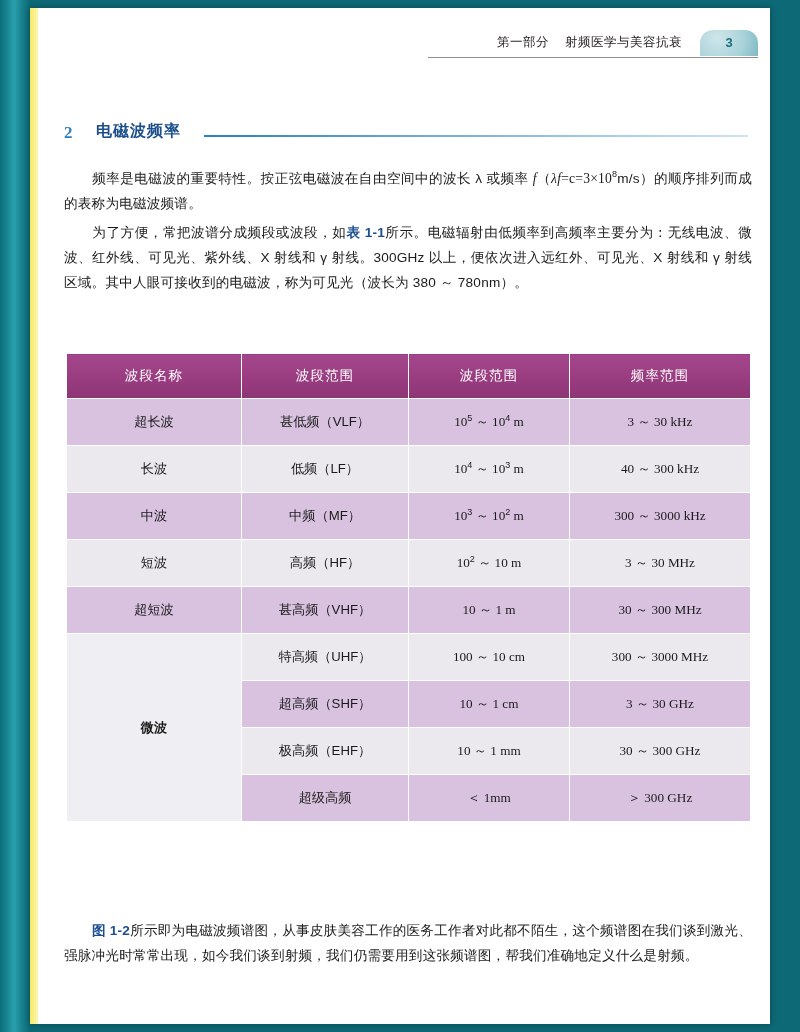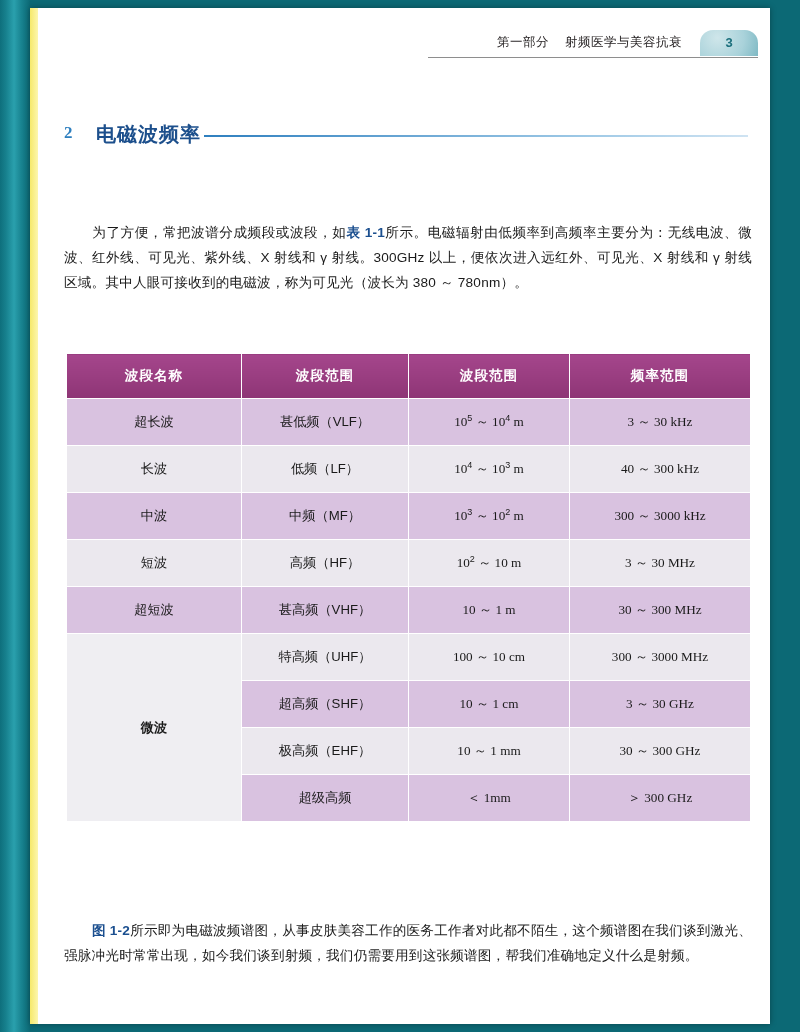--- a/index.html
+++ b/index.html
@@ -102,21 +102,21 @@
     top: 2px;
     font-size: 17px;
     font-weight: bold;
     color: #2e7fbf;
     font-family: "Liberation Serif", serif;
   }
   .sec-title {
     position: absolute;
     left: 32px;
     top: 0px;
-    font-size: 20px;
+    font-size: 16px;
     font-weight: bold;
     color: #1c4f8c;
     letter-spacing: 1px;
   }
   .sec-rule {
     position: absolute;
     left: 140px;
     top: 14px;
     right: 6px;
     height: 2px;
@@ -171,21 +171,21 @@
     text-align: center;
     vertical-align: middle;
     font-size: 13.2px;
     color: #1a1a1a;
     padding: 0 4px;
   }
   table.freq thead th {
     background: #9c3f85;
     background: linear-gradient(180deg,#a5468c,#8e3576);
     color: #ffffff;
-    font-weight: bold;
+    font-weight: normal;
     font-size: 13.6px;
     height: 44px;
     letter-spacing: 1px;
   }
   col.c1 { width: 175px; }
   col.c2 { width: 167px; }
   col.c3 { width: 161px; }
   col.c4 { width: 181px; }
   .row-a td { background: #d9c2e0; }
   .row-b td { background: #ebe8ee; }
@@ -215,20 +215,23 @@
       <div class="header-rule"></div>
       <div class="page-number-badge">3</div>
     </div>
 
     <div class="section-heading">
       <span class="sec-num">2</span>
       <span class="sec-title">电磁波频率</span>
       <span class="sec-rule"></span>
     </div>
 
+    <div class="para p1">
+      <span class="indent"></span><span>频率是电磁波的重要特性。按正弦电磁波在自由空间中的波长 λ 或频率 </span><span class="em-italic">f</span><span>（</span><span class="em-italic">λf</span><span class="num">=c=3×10</span><sup>8</sup><span>m/s）的顺序排列而成的表称为电磁波频谱。</span>
+    </div>
 
     <div class="para p2">
       <span class="indent"></span><span>为了方便，常把波谱分成频段或波段，如</span><span class="bold-red">表 1-1</span><span>所示。电磁辐射由低频率到高频率主要分为：无线电波、微波、红外线、可见光、紫外线、X 射线和 γ 射线。300GHz 以上，便依次进入远红外、可见光、X 射线和 γ 射线区域。其中人眼可接收到的电磁波，称为可见光（波长为 380 ～ 780nm）。</span>
     </div>
 
 
     <div class="tbl-wrap">
       <table class="freq">
         <colgroup>
           <col class="c1">

